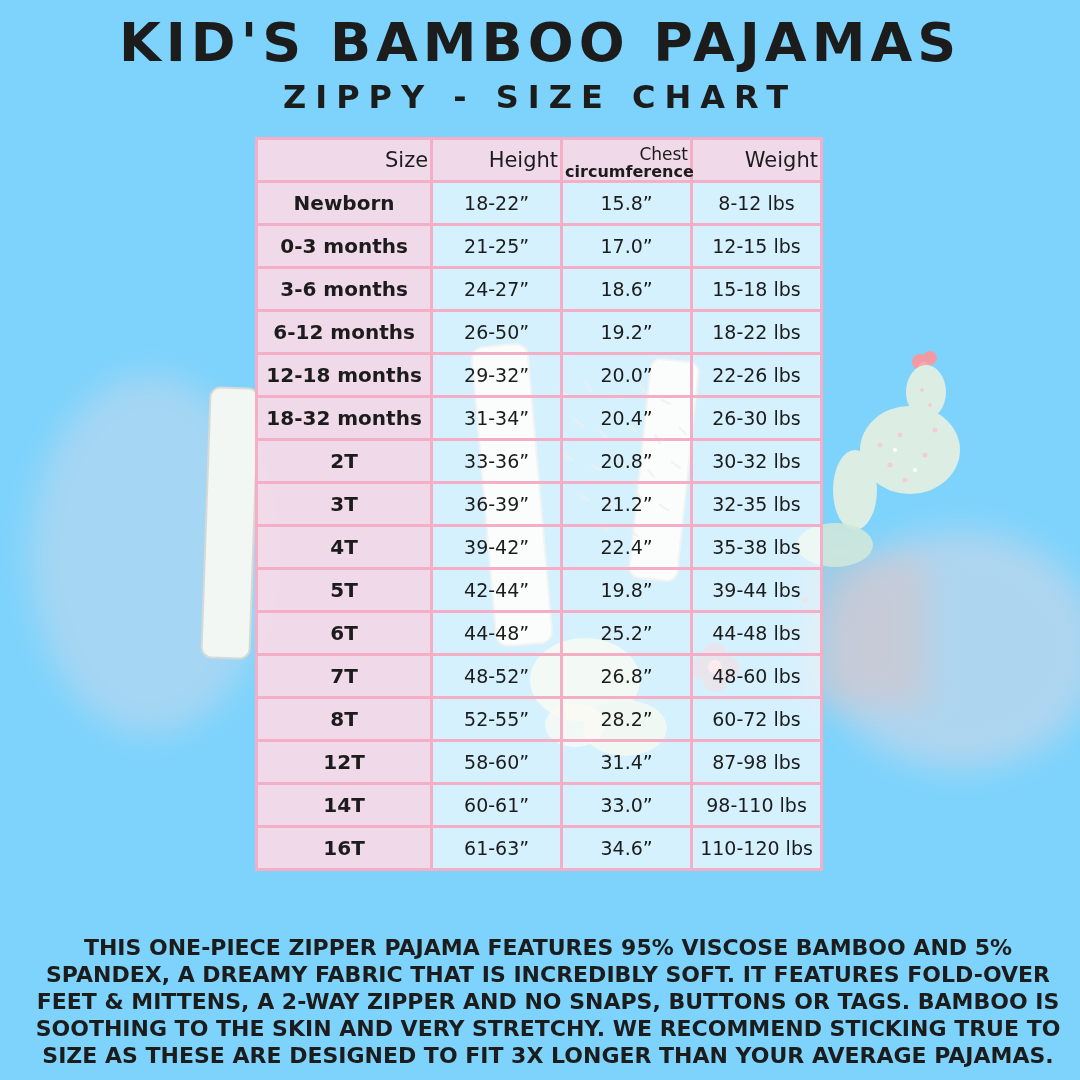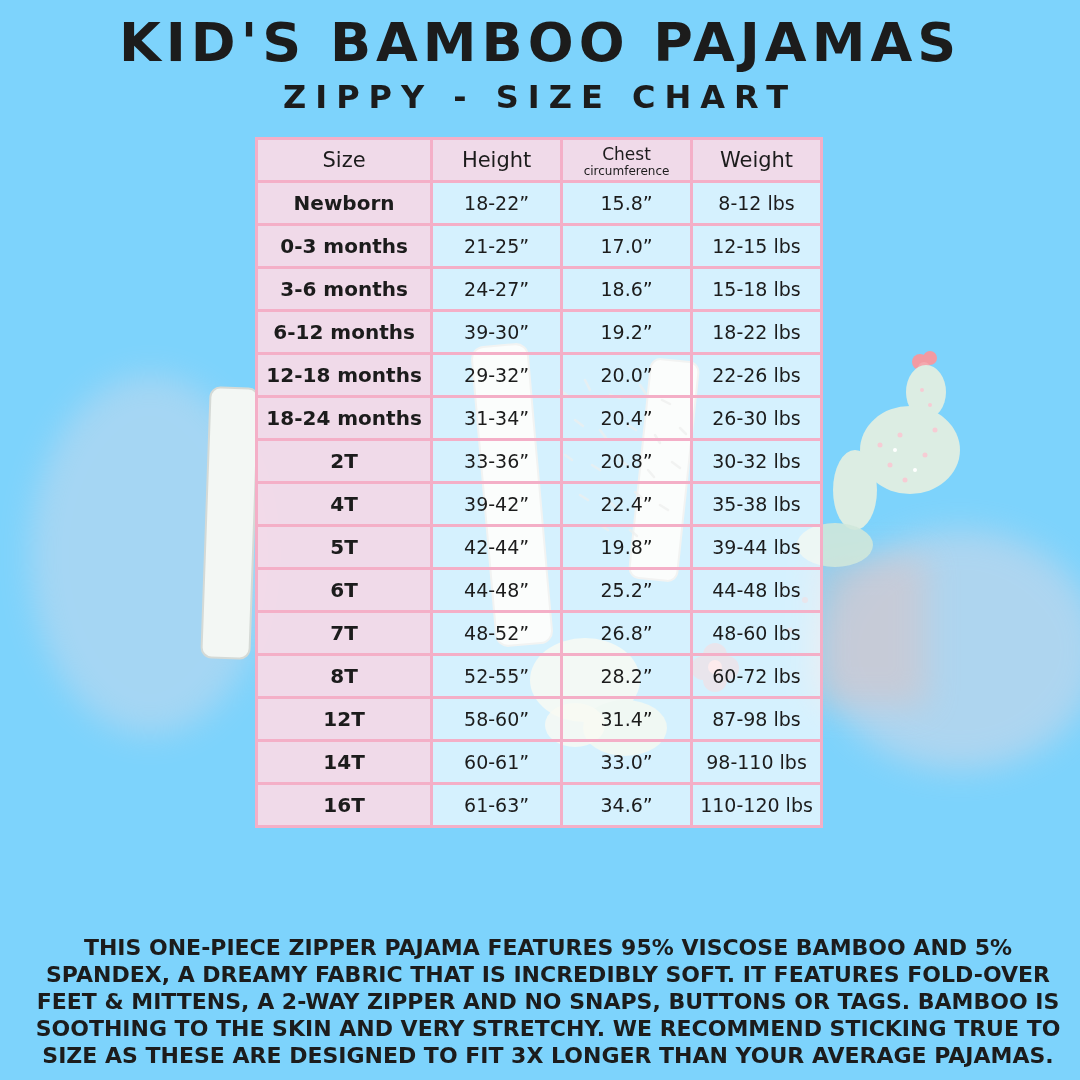--- a/index.html
+++ b/index.html
@@ -19,27 +19,27 @@
   }
   table.size-chart{
     position:absolute;left:255px;top:137px;width:568px;z-index:1;
     border-collapse:collapse;table-layout:fixed;
   }
   .size-chart th,.size-chart td{
     border:3px solid #f4afc7;text-align:center;vertical-align:middle;
     padding:0 2px;white-space:nowrap;
   }
   .size-chart th{
-    background:rgba(250,218,231,0.92);font-weight:400;font-size:21px;height:40px;line-height:22px;
+    background:rgba(250,218,231,0.92);font-weight:400;font-size:21px;height:40px;line-height:22px;text-align:right;
   }
   .size-chart td{height:40px;font-size:19px;}
   .size-chart td.size-cell{background:rgba(250,218,231,0.92);font-size:20px;font-weight:bold;}
   .size-chart td.data-cell{background:rgba(255,255,255,0.68);}
   .chest-main{display:block;font-size:17px;line-height:21px;margin-top:2px;}
-  .chest-sub{display:block;font-size:12px;line-height:13px;}
+  .chest-sub{display:block;font-size:16px;line-height:13px;font-weight:bold;}
   .description{
     position:absolute;left:25px;top:926px;width:1030px;z-index:2;margin:8px;
     font-size:22px;font-weight:700;line-height:27px;text-align:center;letter-spacing:0px;
   }
 </style>
 </head>
 <body>
 
 <div class="page">
 
@@ -161,43 +161,49 @@
           <td class="data-cell">12-15 lbs</td>
         </tr>
         <tr>
           <td class="size-cell">3-6 months</td>
           <td class="data-cell">24-27”</td>
           <td class="data-cell">18.6”</td>
           <td class="data-cell">15-18 lbs</td>
         </tr>
         <tr>
           <td class="size-cell">6-12 months</td>
-          <td class="data-cell">39-30”</td>
+          <td class="data-cell">26-50”</td>
           <td class="data-cell">19.2”</td>
           <td class="data-cell">18-22 lbs</td>
         </tr>
         <tr>
           <td class="size-cell">12-18 months</td>
           <td class="data-cell">29-32”</td>
           <td class="data-cell">20.0”</td>
           <td class="data-cell">22-26 lbs</td>
         </tr>
         <tr>
-          <td class="size-cell">18-24 months</td>
+          <td class="size-cell">18-32 months</td>
           <td class="data-cell">31-34”</td>
           <td class="data-cell">20.4”</td>
           <td class="data-cell">26-30 lbs</td>
         </tr>
         <tr>
           <td class="size-cell">2T</td>
           <td class="data-cell">33-36”</td>
           <td class="data-cell">20.8”</td>
           <td class="data-cell">30-32 lbs</td>
         </tr>
         <tr>
+          <td class="size-cell">3T</td>
+          <td class="data-cell">36-39”</td>
+          <td class="data-cell">21.2”</td>
+          <td class="data-cell">32-35 lbs</td>
+        </tr>
+        <tr>
           <td class="size-cell">4T</td>
           <td class="data-cell">39-42”</td>
           <td class="data-cell">22.4”</td>
           <td class="data-cell">35-38 lbs</td>
         </tr>
         <tr>
           <td class="size-cell">5T</td>
           <td class="data-cell">42-44”</td>
           <td class="data-cell">19.8”</td>
           <td class="data-cell">39-44 lbs</td>

